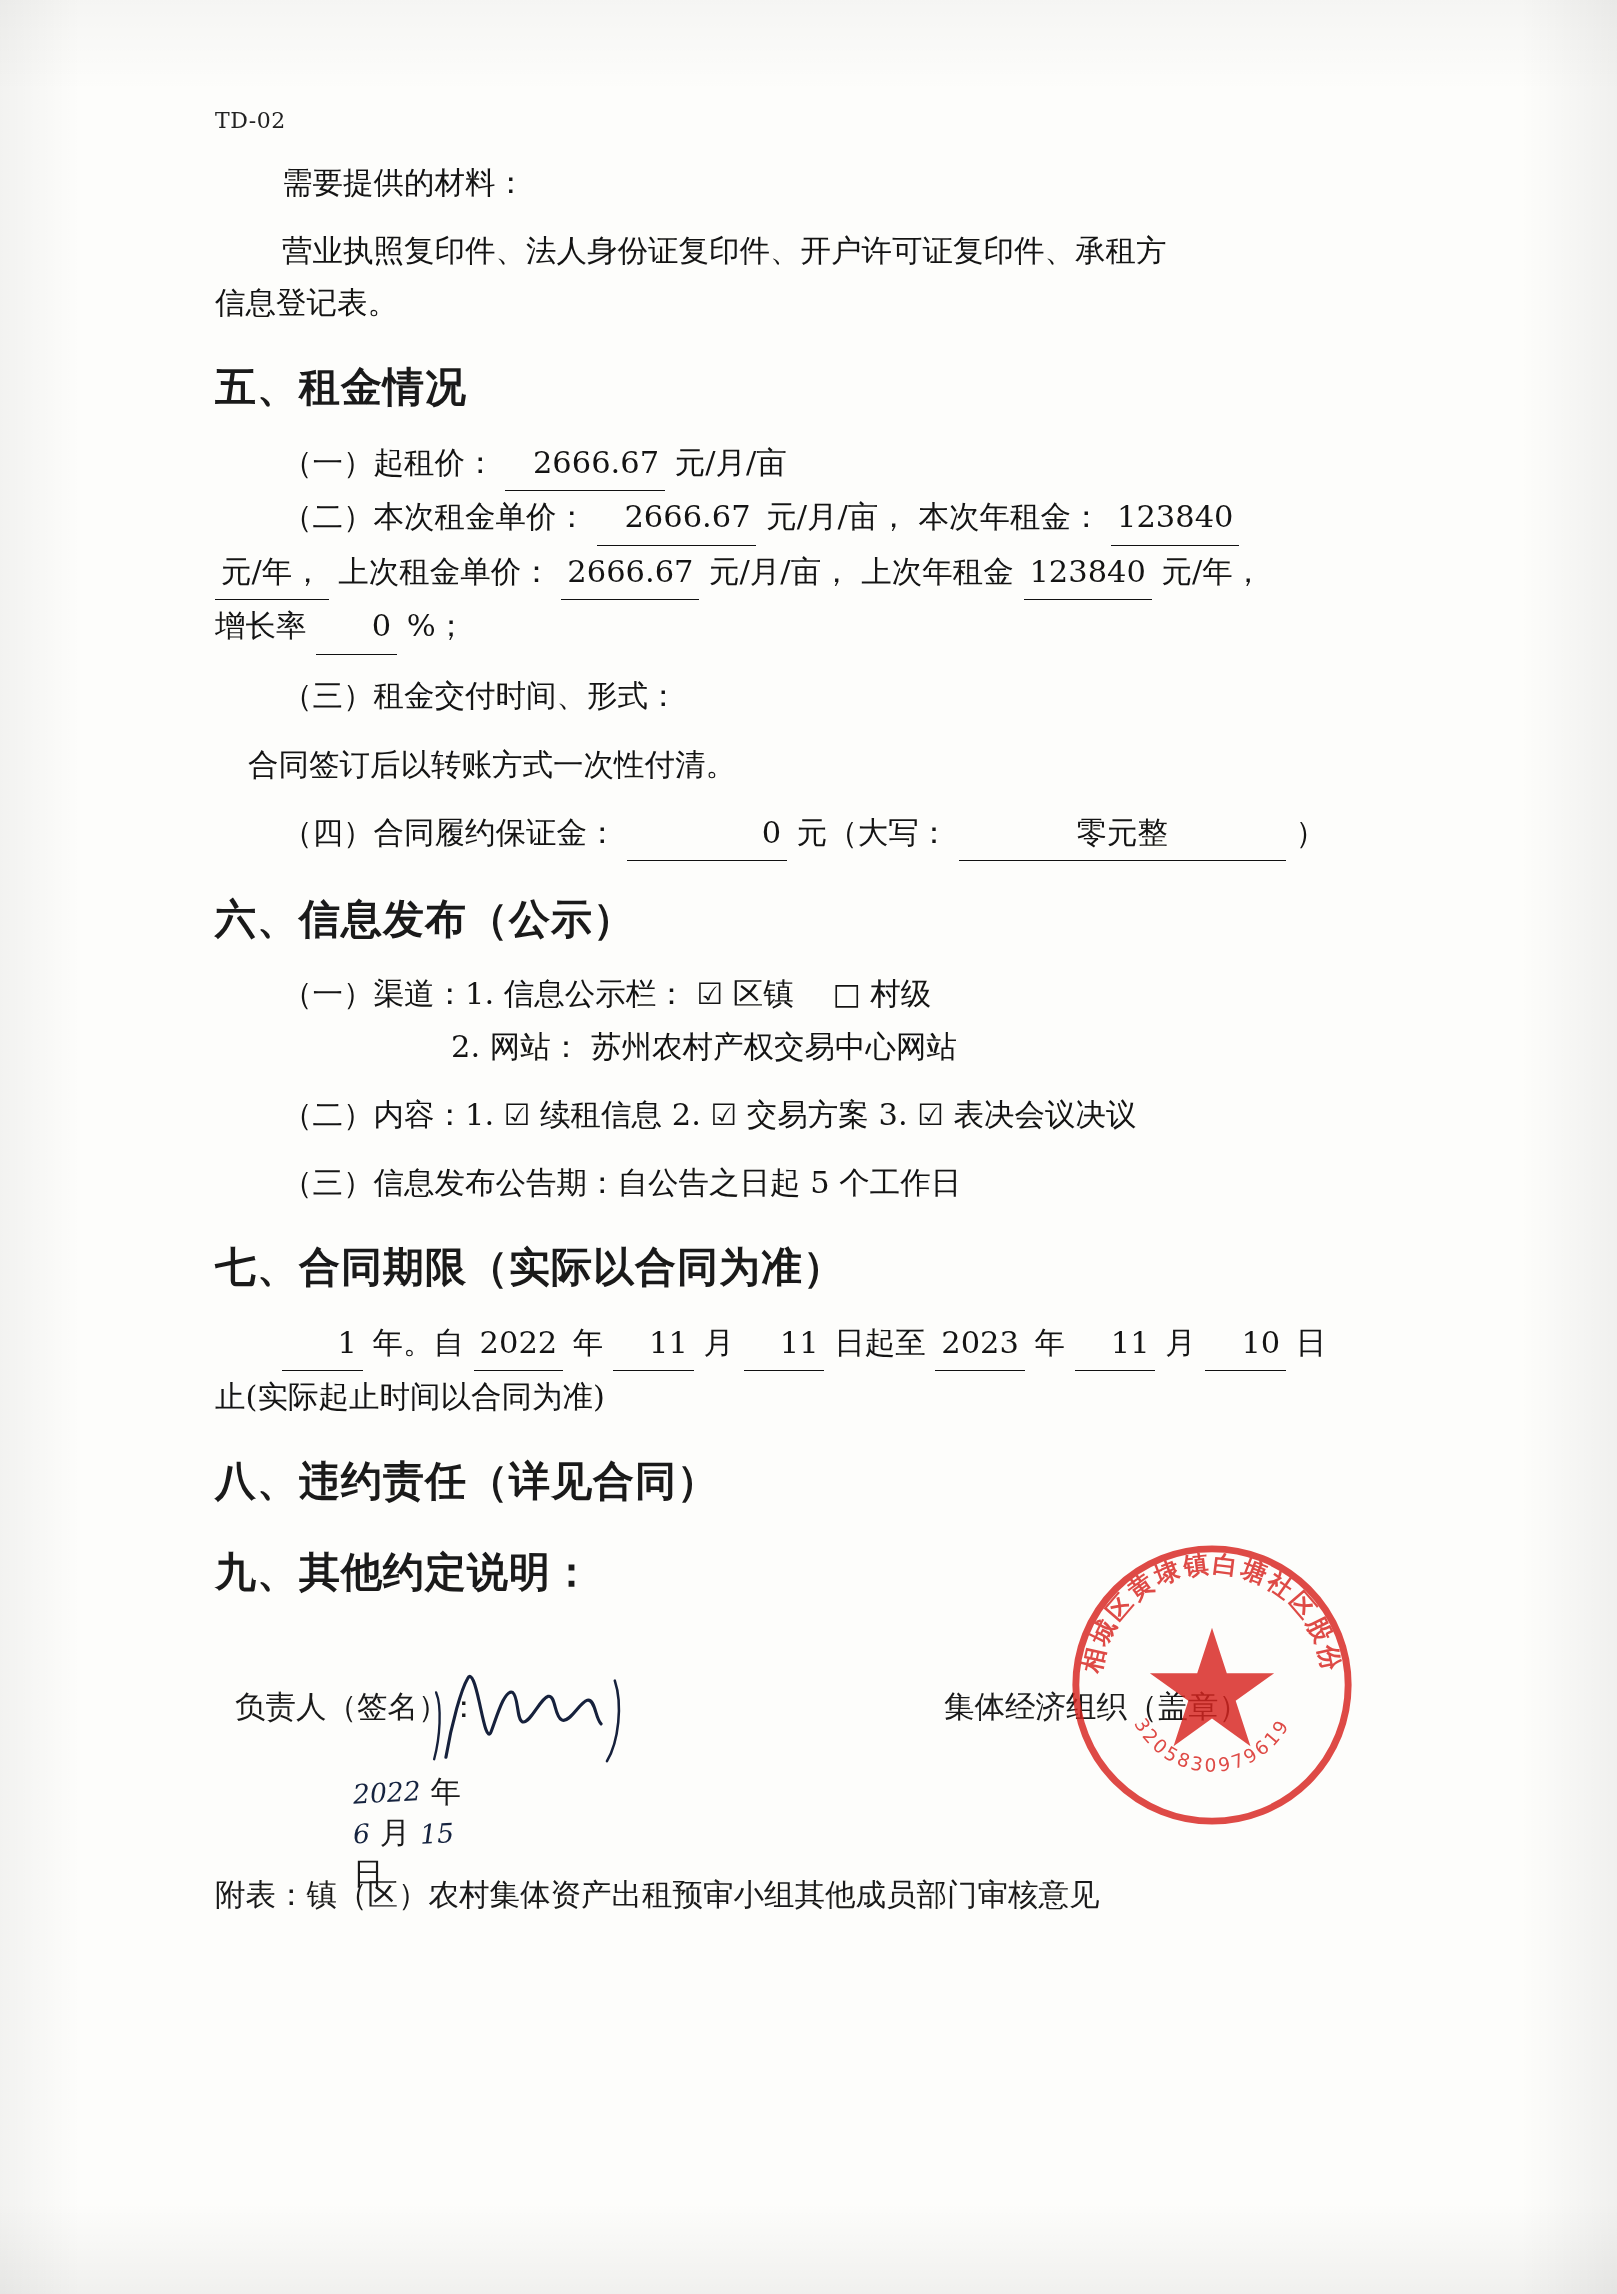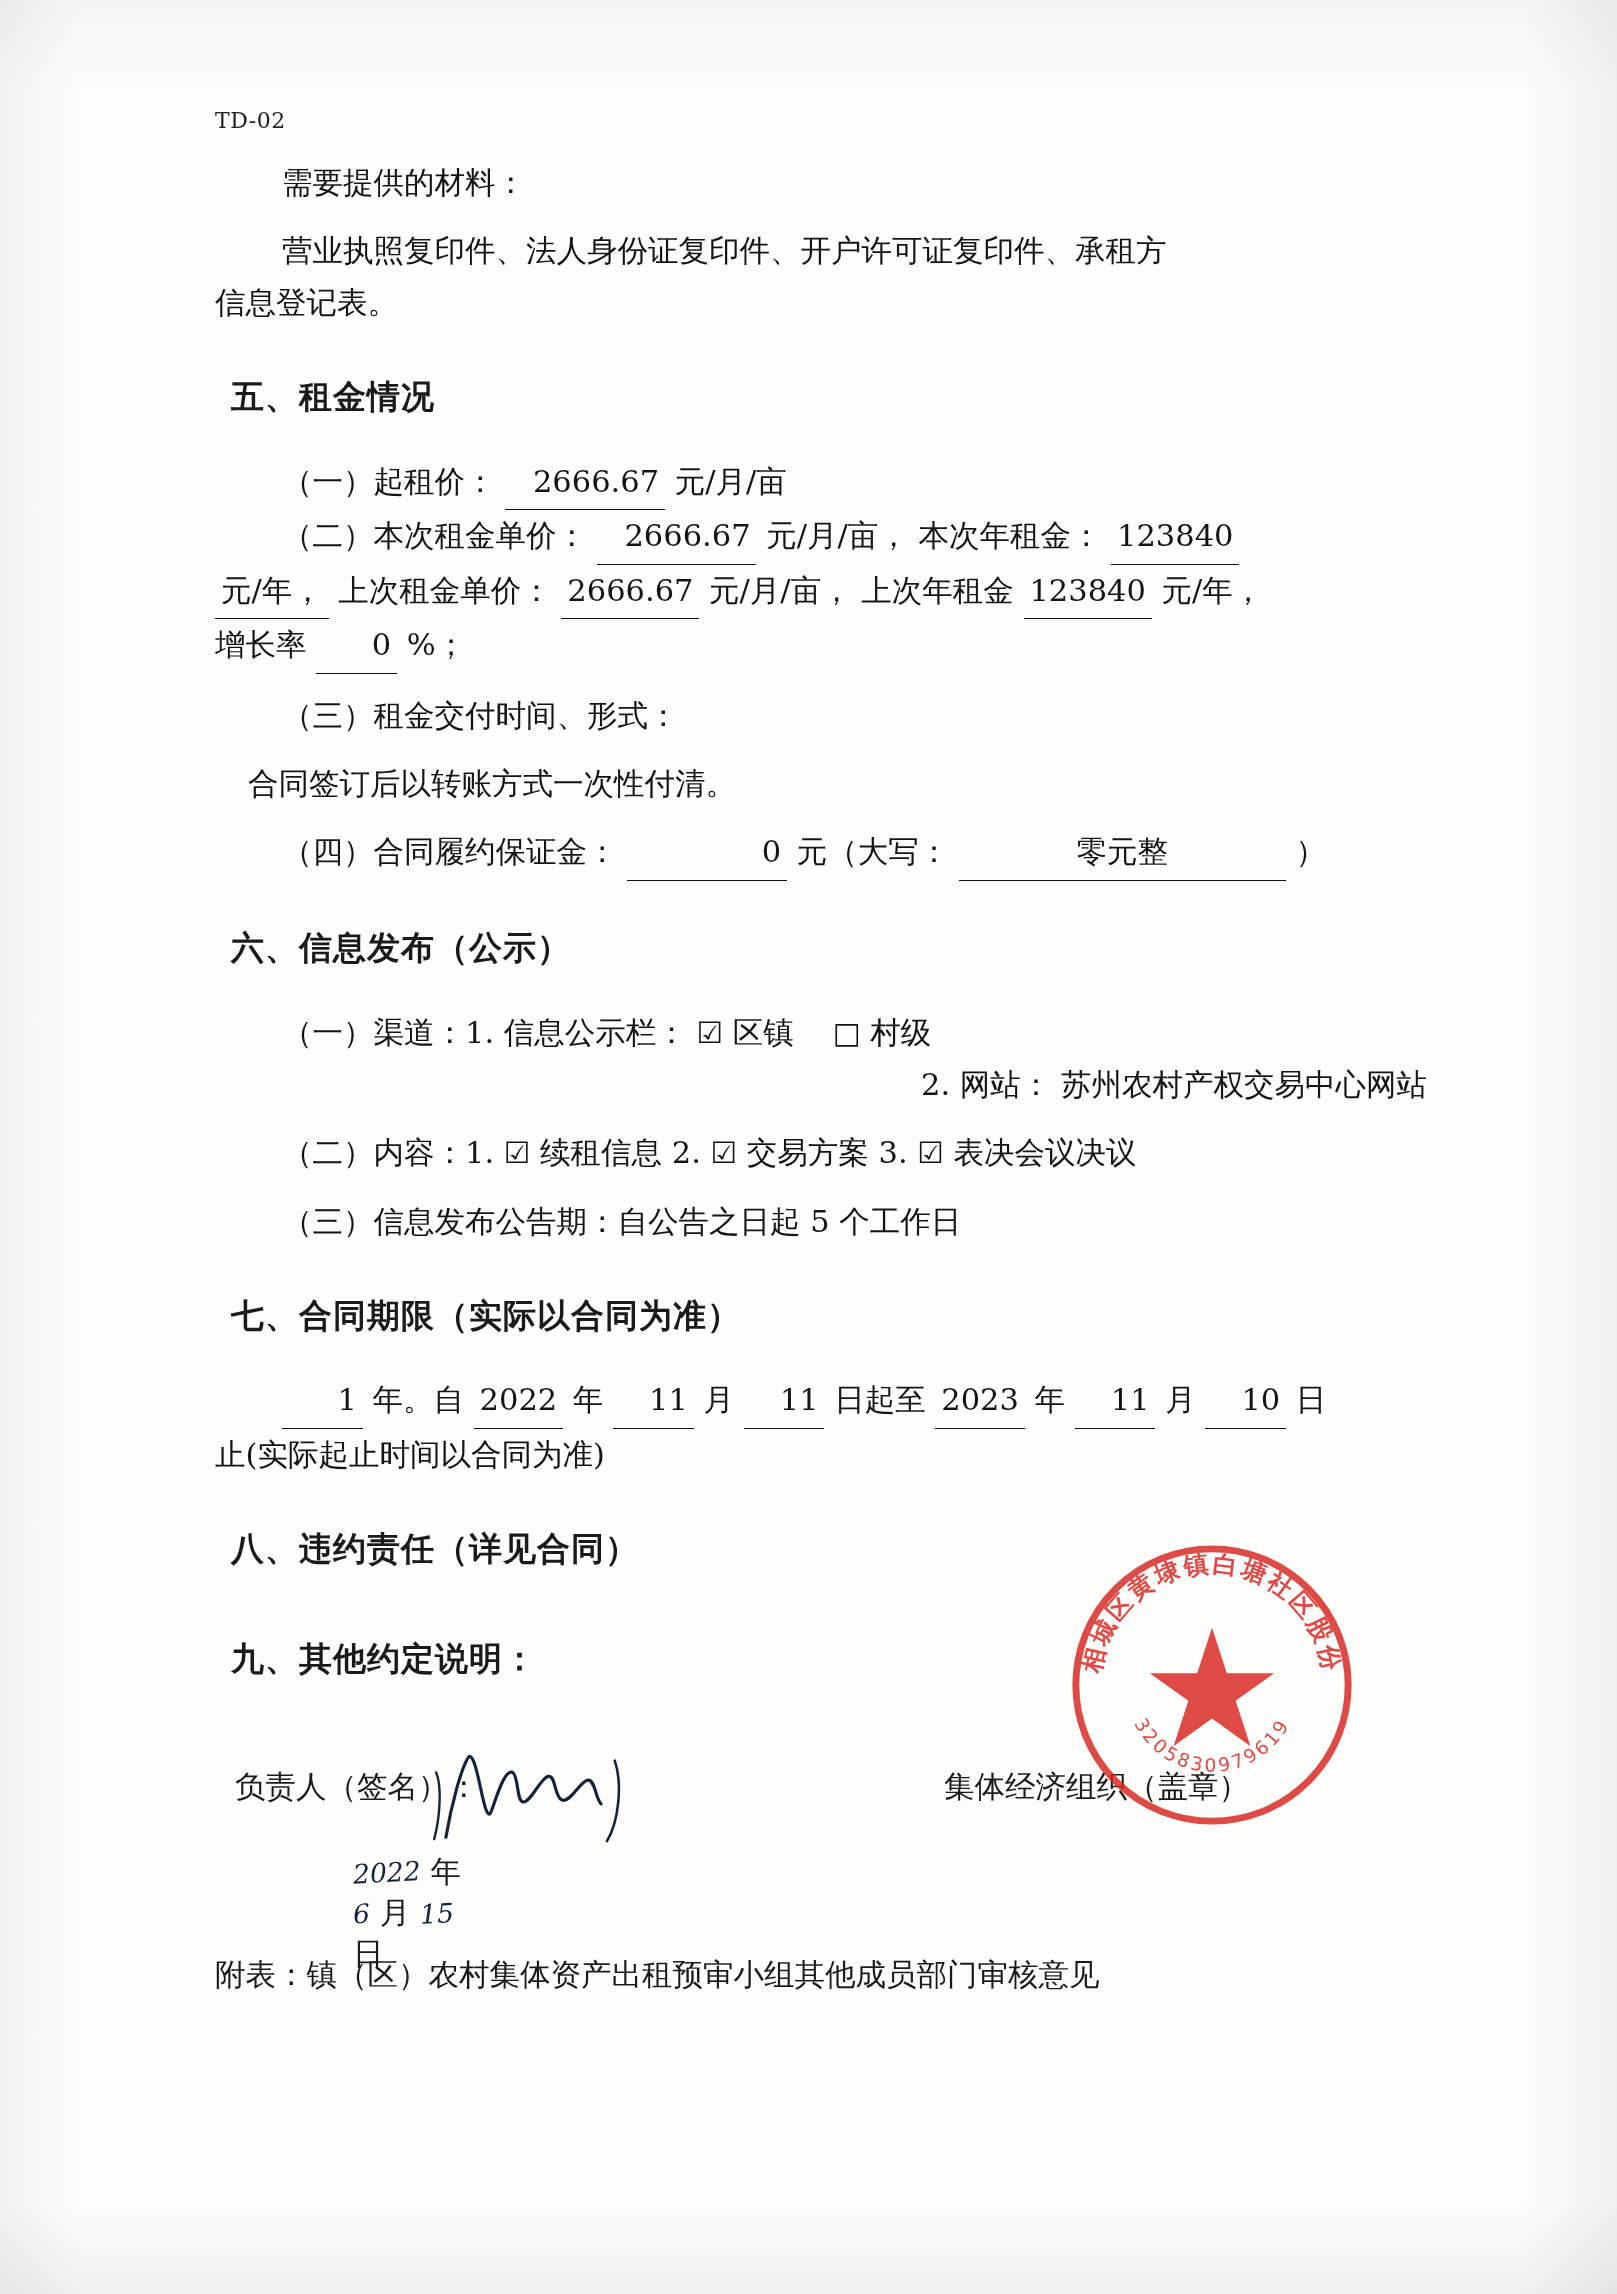--- a/index.html
+++ b/index.html
@@ -44,29 +44,29 @@
     margin: 0 0 23.6px 0;
   }
   .para {
     font-size: 30.5px;
     line-height: 1.72;
     color: #141414;
     margin: 0;
   }
   .indent-1 { padding-left: 67px; }
   .indent-2 { padding-left: 33px; }
-  .indent-3 { padding-left: 99px; text-align: right; }
+  .indent-3 { padding-left: 99px; }
   .bold {
     font-weight: 400;
   }
   .heading {
-    font-size: 33px;
+    font-size: 41px;
     font-weight: 700;
     line-height: 1.6;
-    margin: 16px;
+    margin: 0;
     letter-spacing: 1px;
   }
   .gap-s { height: 15.8px; }
   .gap-m { height: 25.6px; }
   .ul {
     display: inline-block;
     border-bottom: 1.5px solid #111;
     text-align: center;
     padding: 0 5.9px 1px 5.9px;
   }

